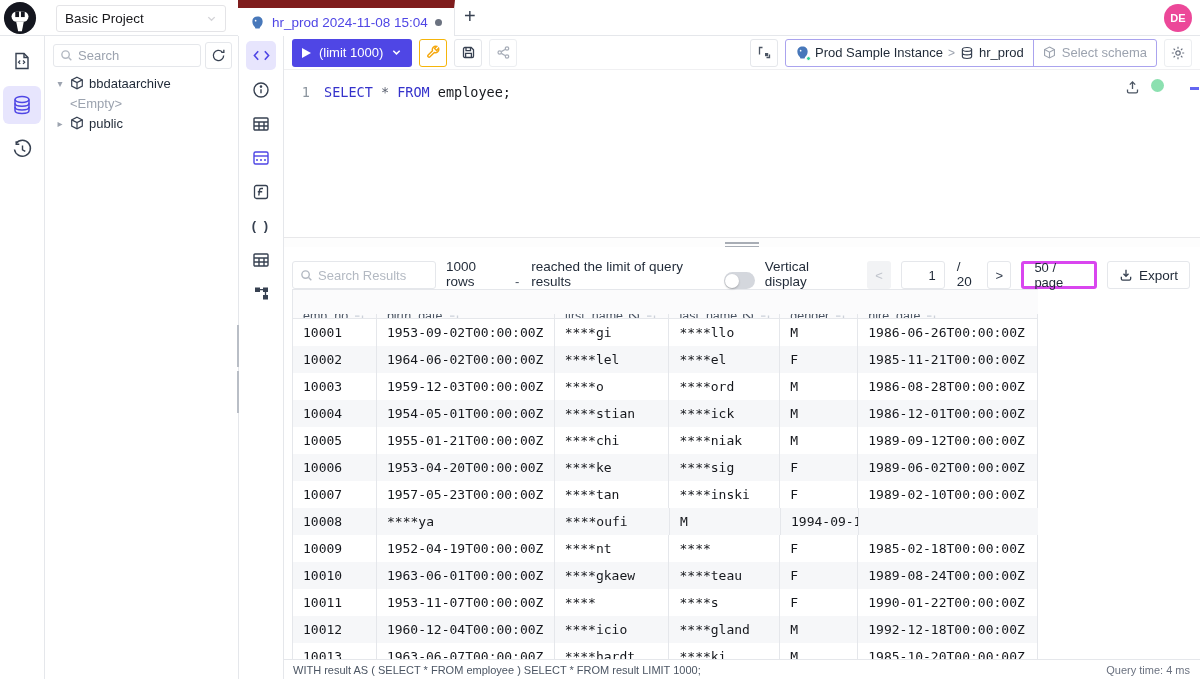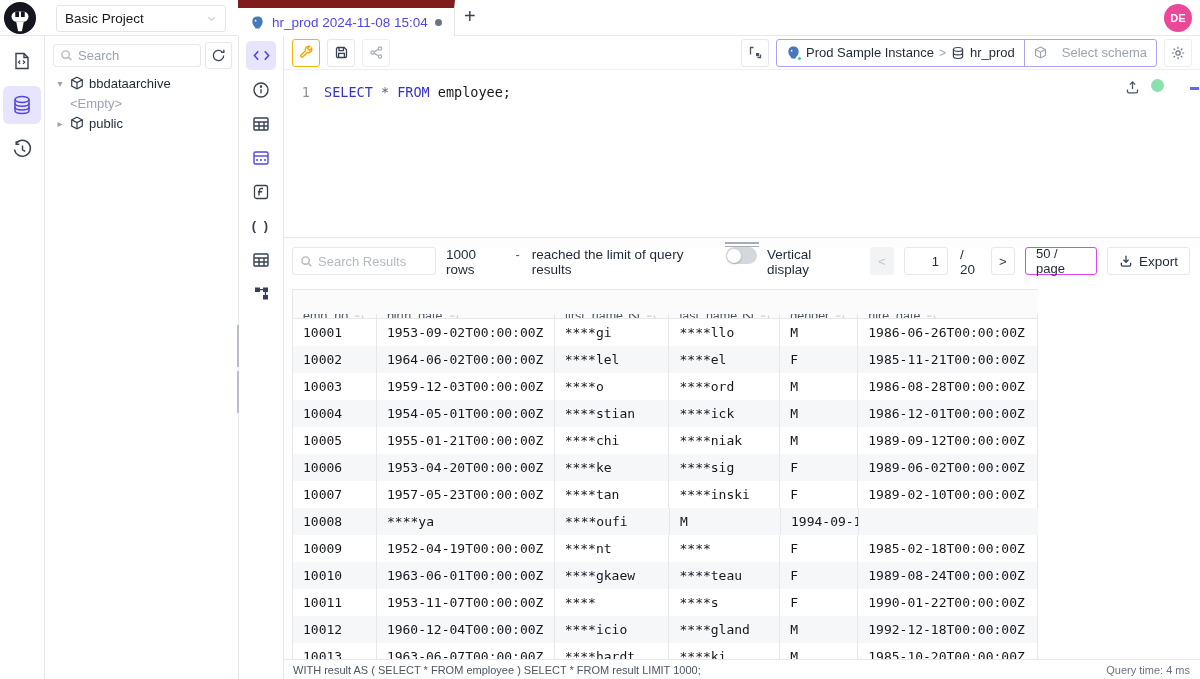--- a/index.html
+++ b/index.html
@@ -70,21 +70,21 @@
   .play-tri { width:0; height:0; border-left:9px solid #fff;
     border-top:5.5px solid transparent; border-bottom:5.5px solid transparent; }
   .tool-box { width:28px; height:28px; border:1px solid #e5e7eb; border-radius:3px;
     display:flex; align-items:center; justify-content:center; background:#fff; cursor:pointer; }
   .tool-box.amber { border-color:#f5b50b; }
   .spacer { flex:1; }
   .conn-chip { height:28px; display:flex; align-items:center; border:1px solid #aaa3ee;
     border-radius:3px; overflow:hidden; }
   .conn-left { display:flex; align-items:center; gap:5px; padding:0 9px; font-size:13px; color:#1f2937; }
   .conn-sep { color:#9ca3af; font-size:12px; }
-  .conn-schema { display:flex; align-items:center; gap:15px; padding:0 9px; height:100%;
+  .conn-schema { display:flex; align-items:center; gap:6px; padding:0 9px; height:100%;
     border-left:1px solid #aaa3ee; color:#9ca3af; font-size:13px; }
   .pg-wrap { position:relative; width:15px; height:15px; }
   .pg-status { position:absolute; right:-1px; bottom:-1px; width:5px; height:5px;
     border-radius:50%; background:#34d399; border:1px solid #fff; }
 
   
   .editor { height:167px; position:relative; font-family:"DejaVu Sans Mono", monospace;
     font-size:13.5px; }
   .code-line { position:absolute; left:0; top:14px; display:flex; }
   .gutter { width:40px; text-align:right; color:#8b949e; padding-right:14px; }
@@ -95,41 +95,41 @@
   .conn-dot { position:absolute; right:36px; top:9px; width:13px; height:13px;
     border-radius:50%; background:#8ce0b0; }
   .ruler-mark { position:absolute; right:1px; top:17px; width:9px; height:3px; background:#6366f1; }
 
   
   .hdivider { height:10px; border-top:1px solid #e8e8ea; background:#fdfdfd; position:relative; }
   .h-handle { position:absolute; left:50%; top:2px; transform:translateX(-50%); }
   .h-handle i { display:block; width:34px; height:1.5px; background:#a8adb5; margin-top:2px; }
 
   
-  .res-toolbar { height:42px; display:flex; align-items:flex-start; gap:10px; padding:0 10px 0 8px; }
+  .res-toolbar { height:42px; display:flex; align-items:flex-end; gap:10px; padding:0 10px 0 8px; }
   .res-search { width:152px; height:28px; border:1px solid #e5e7eb; border-radius:3px;
     display:flex; align-items:center; gap:5px; padding:0 7px; }
   .res-search input { border:none; outline:none; width:110px; font-size:13px; }
   .res-search input::placeholder { color:#b3b9c2; }
   .res-info { font-size:13.5px; color:#1f2937; }
   .res-dash { color:#4b5563; font-size:13px; padding:0 2px; }
   .res-limit { font-size:13.5px; color:#1f2937; }
   .toggle { width:34px; height:17px; border-radius:9px; background:#d4d7dd; position:relative;
     cursor:pointer; margin-left:4px; }
   .toggle .knob { position:absolute; left:1.5px; top:1.5px; width:14px; height:14px;
     border-radius:50%; background:#fff; box-shadow:0 1px 2px rgba(0,0,0,.25); }
   .toggle-label { font-size:13.5px; color:#1f2937; }
   .pg-btn { width:26px; height:28px; border-radius:3px; display:flex; align-items:center;
     justify-content:center; font-size:13px; }
   .pg-prev { background:#f2f3f5; color:#c0c4cc; }
   .pg-next { background:#fff; border:1px solid #e5e7eb; color:#374151; cursor:pointer; }
   .pg-input { width:44px; height:28px; border:1px solid #e5e7eb; border-radius:3px;
     text-align:right; padding-right:8px; font-size:13px; color:#1f2937; outline:none; }
   .pg-total { font-size:13.5px; color:#1f2937; margin-left:2px; }
-  .pg-size { height:28px; border:1px solid #d946ef; border-radius:3px; display:flex;
+  .pg-size { height:28px; border:3px solid #d946ef; border-radius:3px; display:flex;
     align-items:center; padding:0 10px; font-size:13px; color:#1f2937; background:#fff; cursor:pointer; }
   .export-btn { height:28px; border:1px solid #e5e7eb; border-radius:3px; display:flex;
     align-items:center; gap:6px; padding:0 11px; font-size:13.5px; color:#1f2937;
     background:#fff; cursor:pointer; }
 
   
   .table-wrap { flex:1; overflow:hidden; padding-left:8px; }
   .rtable { width:746px; border-left:1px solid #e5e7eb; border-top:1px solid #e5e7eb; }
   .trow { display:flex; height:27px; }
   .trow:nth-child(even) { background:#f6f7f9; }
@@ -307,20 +307,27 @@
       <rect x="10" y="2.5" width="5" height="4.5" fill="#374151"></rect>
       <rect x="10" y="10" width="5" height="4.5" fill="#374151"></rect>
       <path d="M7 4.7h3M12.5 7v3" stroke="#374151" stroke-width="1.3" fill="none"></path>
     </svg>
   </div>
 </div>
 
 <div class="main">
 
   <div class="sql-toolbar">
+    <div class="run-btn">
+      <span class="play-tri"></span>
+      <span>(limit 1000)</span>
+      <svg width="11" height="11" viewBox="0 0 12 12">
+          <path d="M2.5 4 6 7.5 9.5 4" fill="none" stroke="#fff" stroke-width="1.6"></path>
+        </svg>
+    </div>
     <div class="tool-box amber">
       <svg width="15" height="15" viewBox="0 0 15 15">
         <path d="M12.6 3.2a3.4 3.4 0 0 1-4.3 4.3L4 11.8a1.25 1.25 0 0 1-1.8-1.8l4.3-4.3a3.4 3.4 0 0 1 4.3-4.3L8.6 3.6l1.9 1.9z" fill="none" stroke="#f5a70b" stroke-width="1.4"></path>
       </svg>
     </div>
     <div class="tool-box">
       <svg width="15" height="15" viewBox="0 0 15 15" fill="none" stroke="#374151" stroke-width="1.3">
         <path d="M2.5 3.8c0-.7.6-1.3 1.3-1.3h6.4l2.3 2.3v6.4c0 .7-.6 1.3-1.3 1.3H3.8c-.7 0-1.3-.6-1.3-1.3z"></path>
         <path d="M5 2.6v3h4.5v-3M4.6 12.4V8.3h5.8v4.1"></path>
       </svg>

